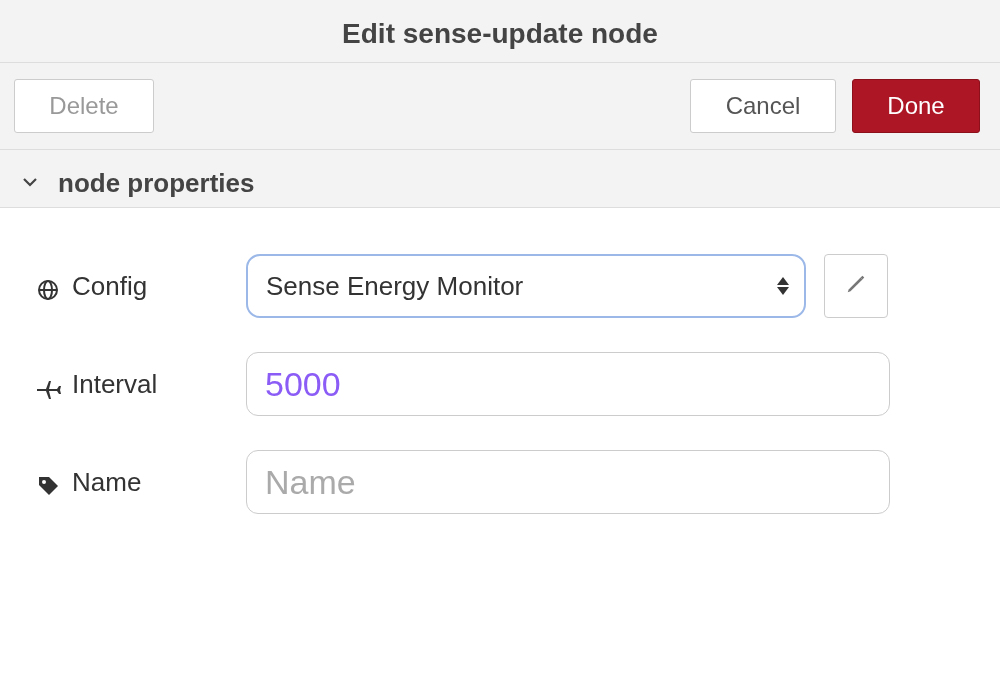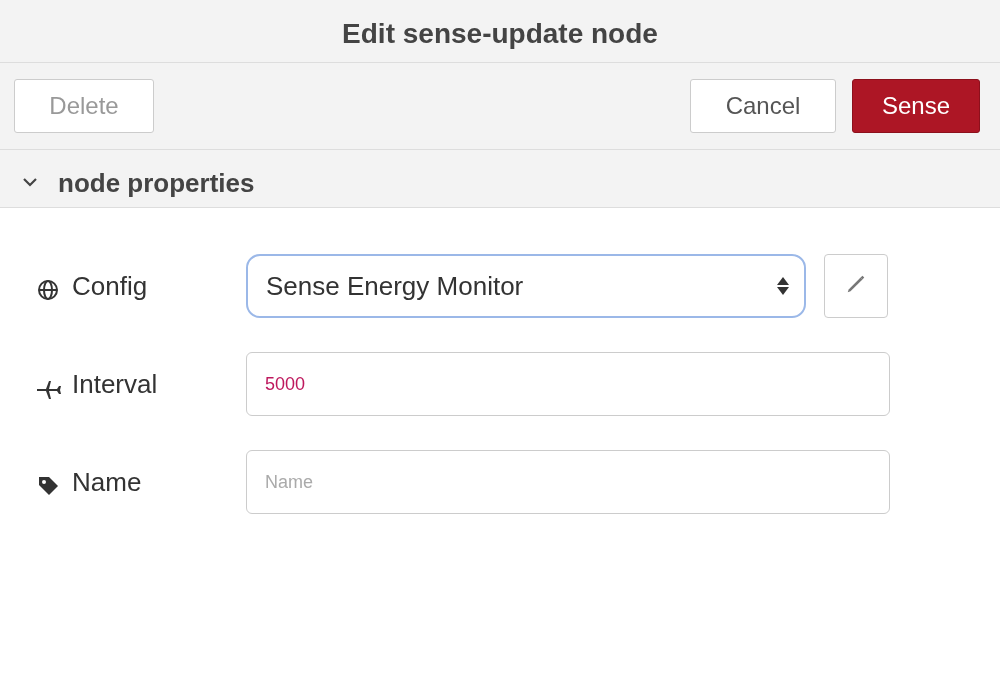--- a/index.html
+++ b/index.html
@@ -157,41 +157,41 @@
     align-items: center;
     justify-content: center;
     color: #666;
     cursor: pointer;
     flex-shrink: 0;
   }
   .text-input {
     flex: 1;
     height: 64px;
     border: 1px solid #ccc;
-    border-radius: 6px;
-    background: #fff;
-    font-size: 18px;
+    border-radius: 12px;
+    background: #fff;
+    font-size: 34px;
     padding: 0 18px;
-    color: #be185d;
+    color: #8b5cf6;
     outline: none;
     max-width: 644px;
   }
   .text-input::placeholder { color: #aaa; }
 </style>
 </head>
 <body>
 
 <div class="header">
   <div class="header-title">Edit sense-update node</div>
 </div>
 
 <div class="action-bar">
   <div class="btn btn-delete">Delete</div>
   <div class="btn btn-cancel">Cancel</div>
-  <div class="btn btn-done">Sense</div>
+  <div class="btn btn-done">Done</div>
 </div>
 
 <div class="section-header">
   <span class="chevron">
     <svg width="16" height="16" viewBox="0 0 16 16">
         <path d="M2 5 L8 11 L14 5" fill="none" stroke="#444" stroke-width="2.2"></path>
       </svg>
   </span>
   <span class="section-title">node properties</span>
 </div>

